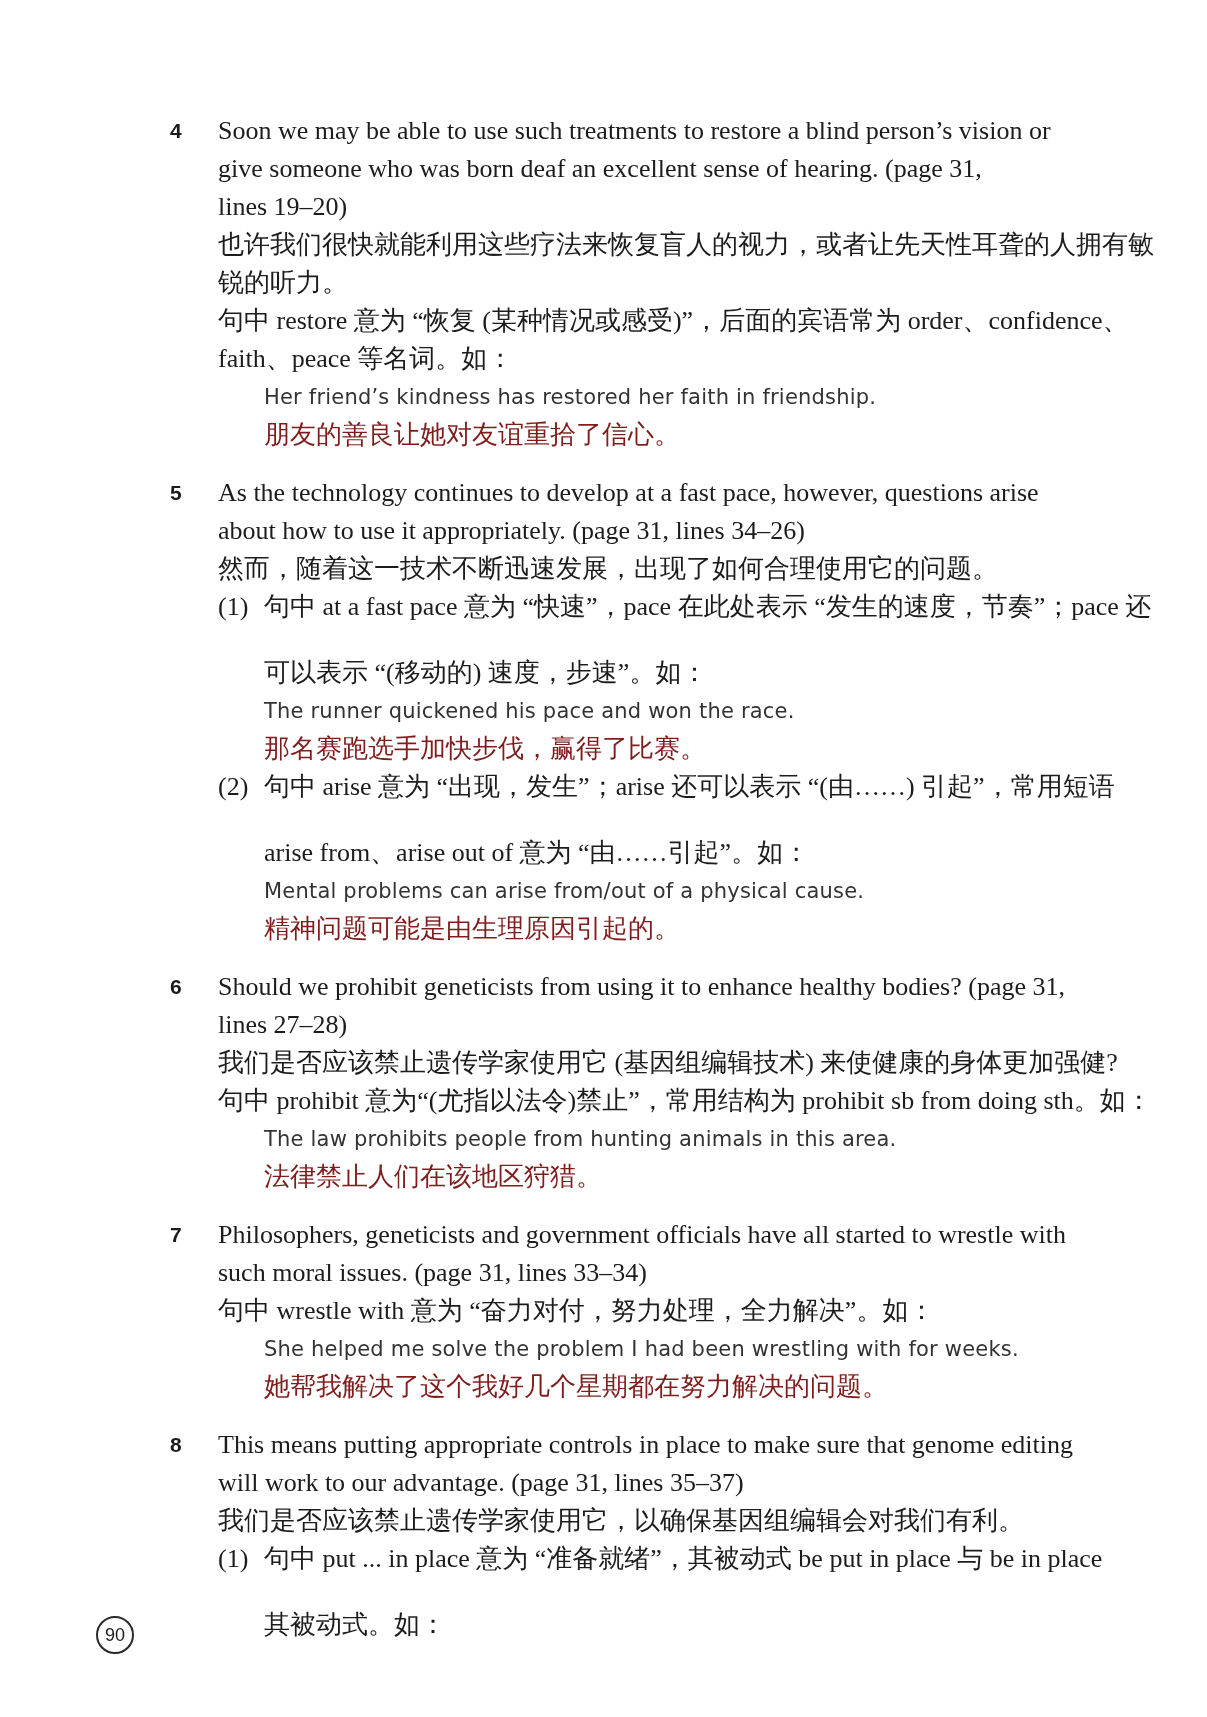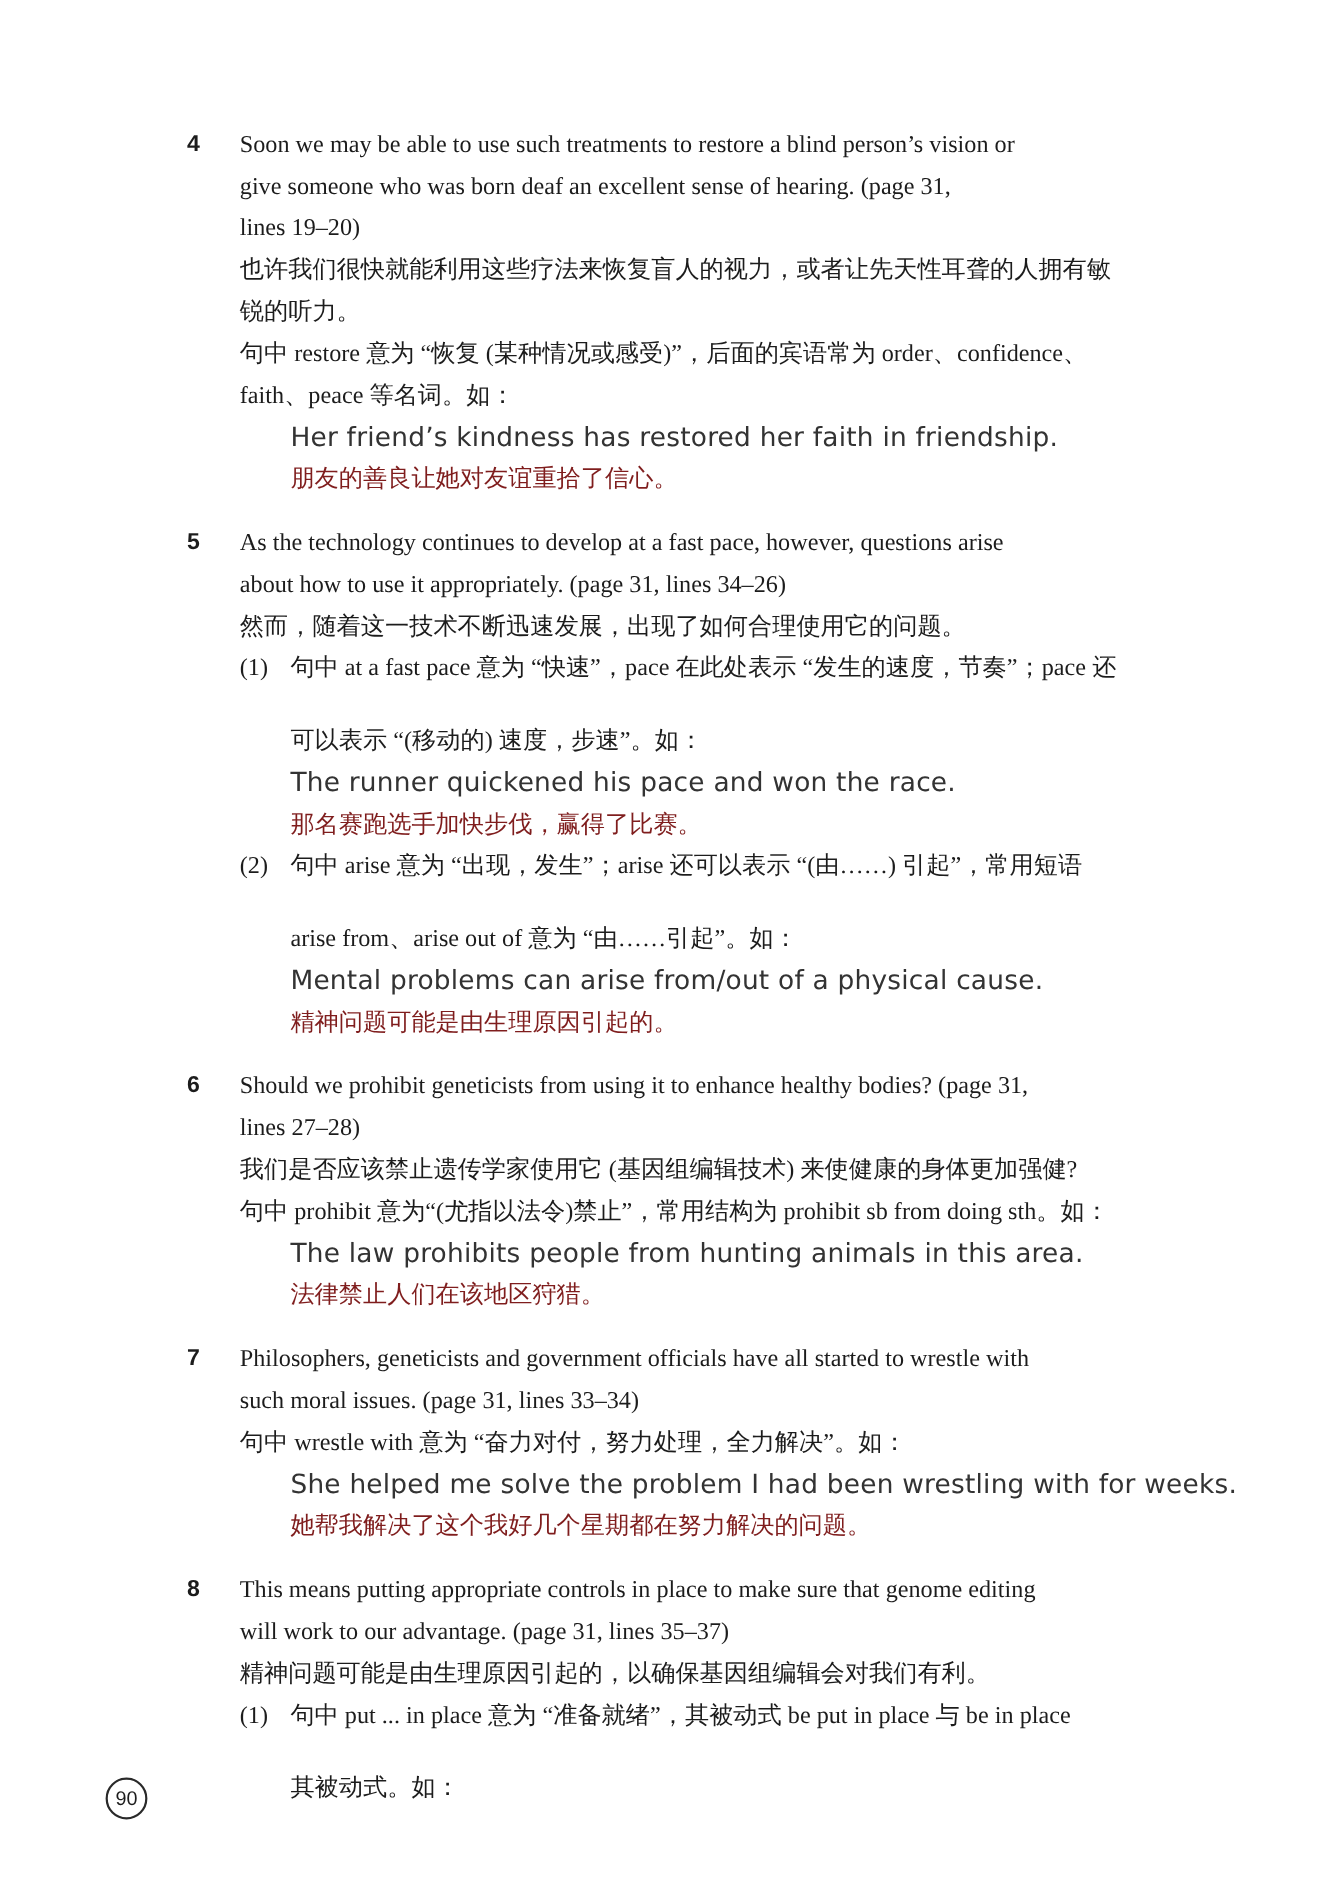--- a/index.html
+++ b/index.html
@@ -32,39 +32,39 @@
     flex: 0 0 48px;
     font-family: "Liberation Sans", "DejaVu Sans", sans-serif;
     font-weight: bold;
     font-size: 21px;
     line-height: 38px;
   }
   .item-lines {
     flex: 1 1 auto;
   }
   .line {
-    font-size: 22px;
+    font-size: 26px;
     line-height: 38px;
     white-space: nowrap;
   }
   .line.body {
     font-family: "Liberation Serif", "DejaVu Serif", serif;
   }
   .line.sub .sub-label {
     display: inline-block;
     width: 46px;
   }
   .line.subcont {
     padding-left: 46px;
     margin-top: 28px;
   }
   .line.example-en {
     padding-left: 46px;
     font-family: "DejaVu Sans", "Liberation Sans", sans-serif;
-    font-size: 24px;
+    font-size: 21px;
     color: #333333;
     letter-spacing: 0.2px;
   }
   .line.example-cn {
     padding-left: 46px;
     color: #7f1d1d;
   }
   .page-number-circle {
     position: absolute;
     left: 96px;
@@ -136,21 +136,21 @@
           <div class="line body">句中 wrestle with 意为 “奋力对付，努力处理，全力解决”。如：</div>
           <div class="line example-en">She helped me solve the problem I had been wrestling with for weeks.</div>
           <div class="line example-cn">她帮我解决了这个我好几个星期都在努力解决的问题。</div>
         </div>
       </div>
       <div class="item">
         <div class="item-num">8</div>
         <div class="item-lines">
           <div class="line body">This means putting appropriate controls in place to make sure that genome editing</div>
           <div class="line body">will work to our advantage. (page 31, lines 35–37)</div>
-          <div class="line body">精神问题可能是由生理原因引起的，以确保基因组编辑会对我们有利。</div>
+          <div class="line body">我们是否应该禁止遗传学家使用它，以确保基因组编辑会对我们有利。</div>
           <div class="line sub"><span class="sub-label">(1)</span><span class="sub-text">句中 put ... in place 意为 “准备就绪”，其被动式 be put in place 与 be in place</span></div>
           <div class="line subcont">其被动式。如：</div>
         </div>
       </div>
     </main>
   <div class="page-number-circle">
     <span>90</span>
   </div>
 </div>
 

